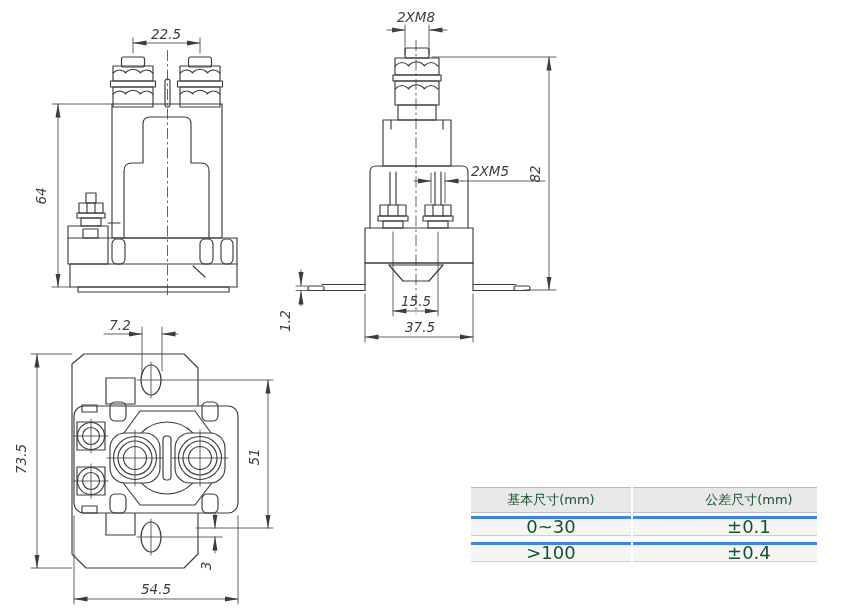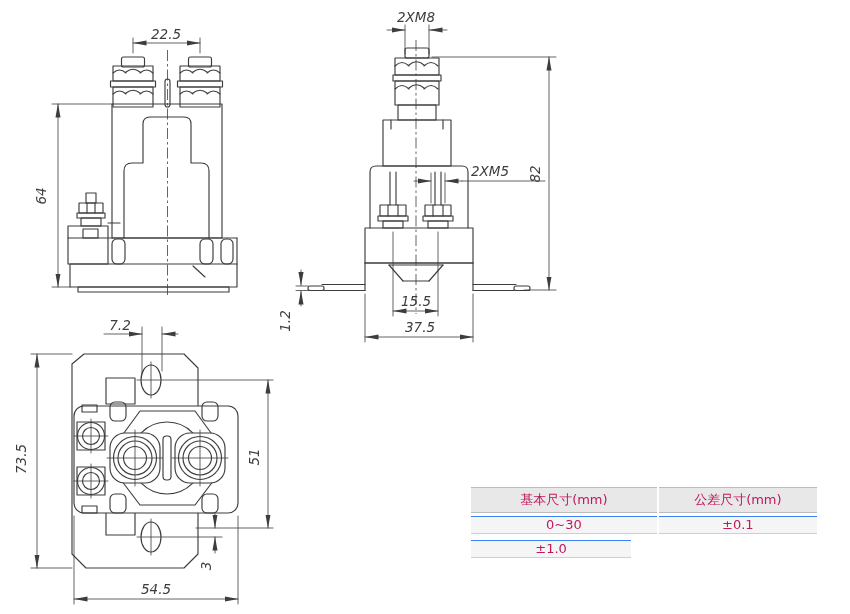--- a/index.html
+++ b/index.html
@@ -8,28 +8,28 @@
   .stage{position:absolute;left:0;top:0;width:850px;height:614px;}
   svg{position:absolute;left:0;top:0;}
   
   .o  {fill:none;stroke:#3d3d3d;stroke-width:1.15;stroke-linejoin:round;stroke-linecap:round;}
   .ow {fill:#ffffff;stroke:#3d3d3d;stroke-width:1.15;stroke-linejoin:round;}
   .d  {fill:none;stroke:#3d3d3d;stroke-width:0.8;stroke-linecap:round;}
   .cl {fill:none;stroke:#3d3d3d;stroke-width:0.8;stroke-dasharray:11 3 2.5 3;}
   text.dim{font-style:italic;font-size:13.5px;fill:#3d3d3d;text-anchor:middle;
            font-family:"DejaVu Sans","Liberation Sans",sans-serif;}
   
-  .tol-table{position:absolute;left:470px;top:487px;width:348px;color:#be185d;}
+  .tol-table{position:absolute;left:470px;top:487px;width:348px;color:#14532d;}
   .thead{display:flex;margin-bottom:3px;}
   .hcell{text-align:center;font-size:13px;line-height:24px;height:24px;
          background:#e8e8e8;border-top:1px solid #bcbcbc;border-bottom:1px solid #bcbcbc;margin:0 1px;}
   .trow{display:flex;margin-bottom:3px;}
-  .tcell{text-align:center;font-size:13px;line-height:16px;height:16px;
-         background:#f5f5f5;border-top:1px solid #3b82f6;border-bottom:1px solid #cfcfcf;margin:0 1px;}
-  .c1{width:54%;} .c2{width:46%;}
+  .tcell{text-align:center;font-size:18px;line-height:16px;height:16px;
+         background:#f5f5f5;border-top:3px solid #3b82f6;border-bottom:1px solid #cfcfcf;margin:0 1px;}
+  .c1{width:54%;} .c2{width:46%;padding-left:48px;}
 </style>
 </head>
 <body>
 
 <div class="stage">
 <svg width="850" height="614" viewBox="0 0 850 614">
   <defs>
     <marker id="ar" viewBox="0 0 14 6" refX="13.5" refY="3" markerWidth="14" markerHeight="6" orient="auto-start-reverse" markerUnits="userSpaceOnUse">
       <path d="M13.8,3 L0,0.45 L0,5.55 Z" fill="#3d3d3d"></path>
     </marker>
@@ -304,17 +304,18 @@
     <div class="hcell c2">公差尺寸(mm)</div>
   </div>
   <div>
         <div class="trow">
           <div class="tcell c1">0~30</div>
           <div class="tcell c2">±0.1</div>
         </div>
         <div class="trow">
         </div>
         <div class="trow">
-          <div class="tcell c2">±1.0</div>
+          <div class="tcell c1">&gt;100</div>
+          <div class="tcell c2">±0.4</div>
         </div>
       </div>
 </div>
 </div>
 
 </body></html>

